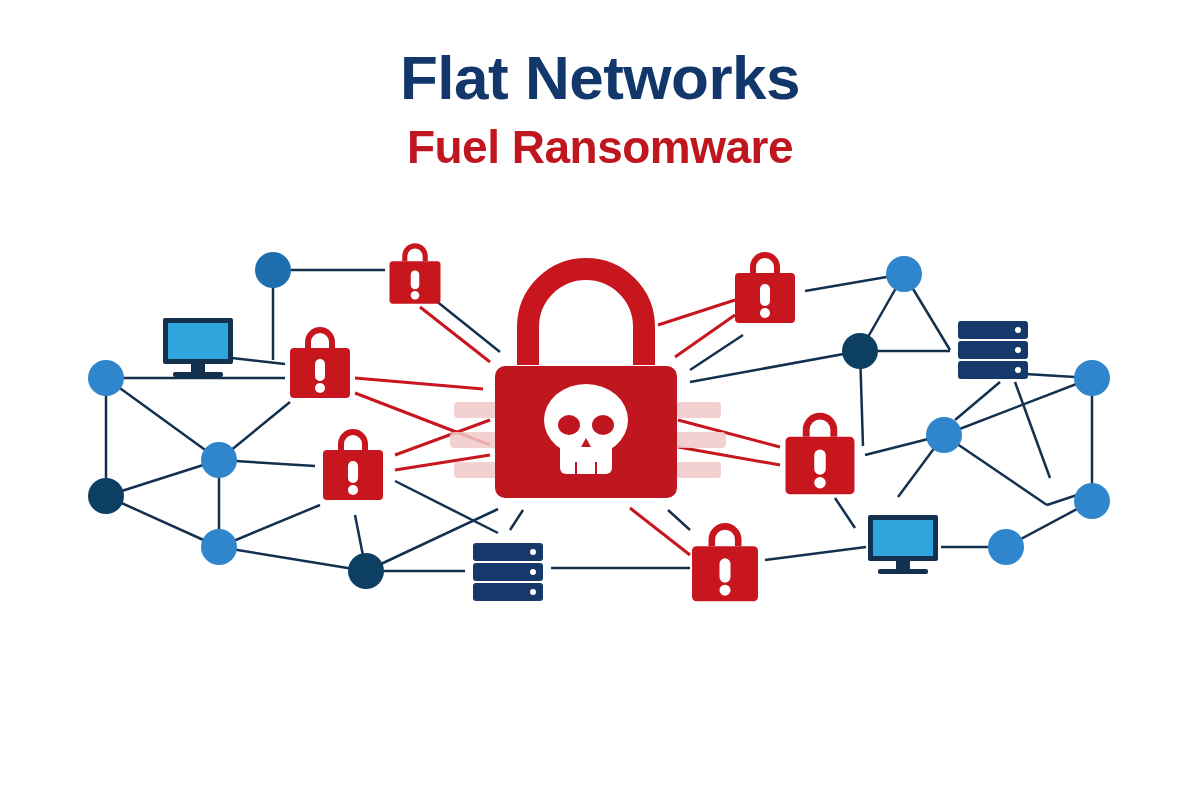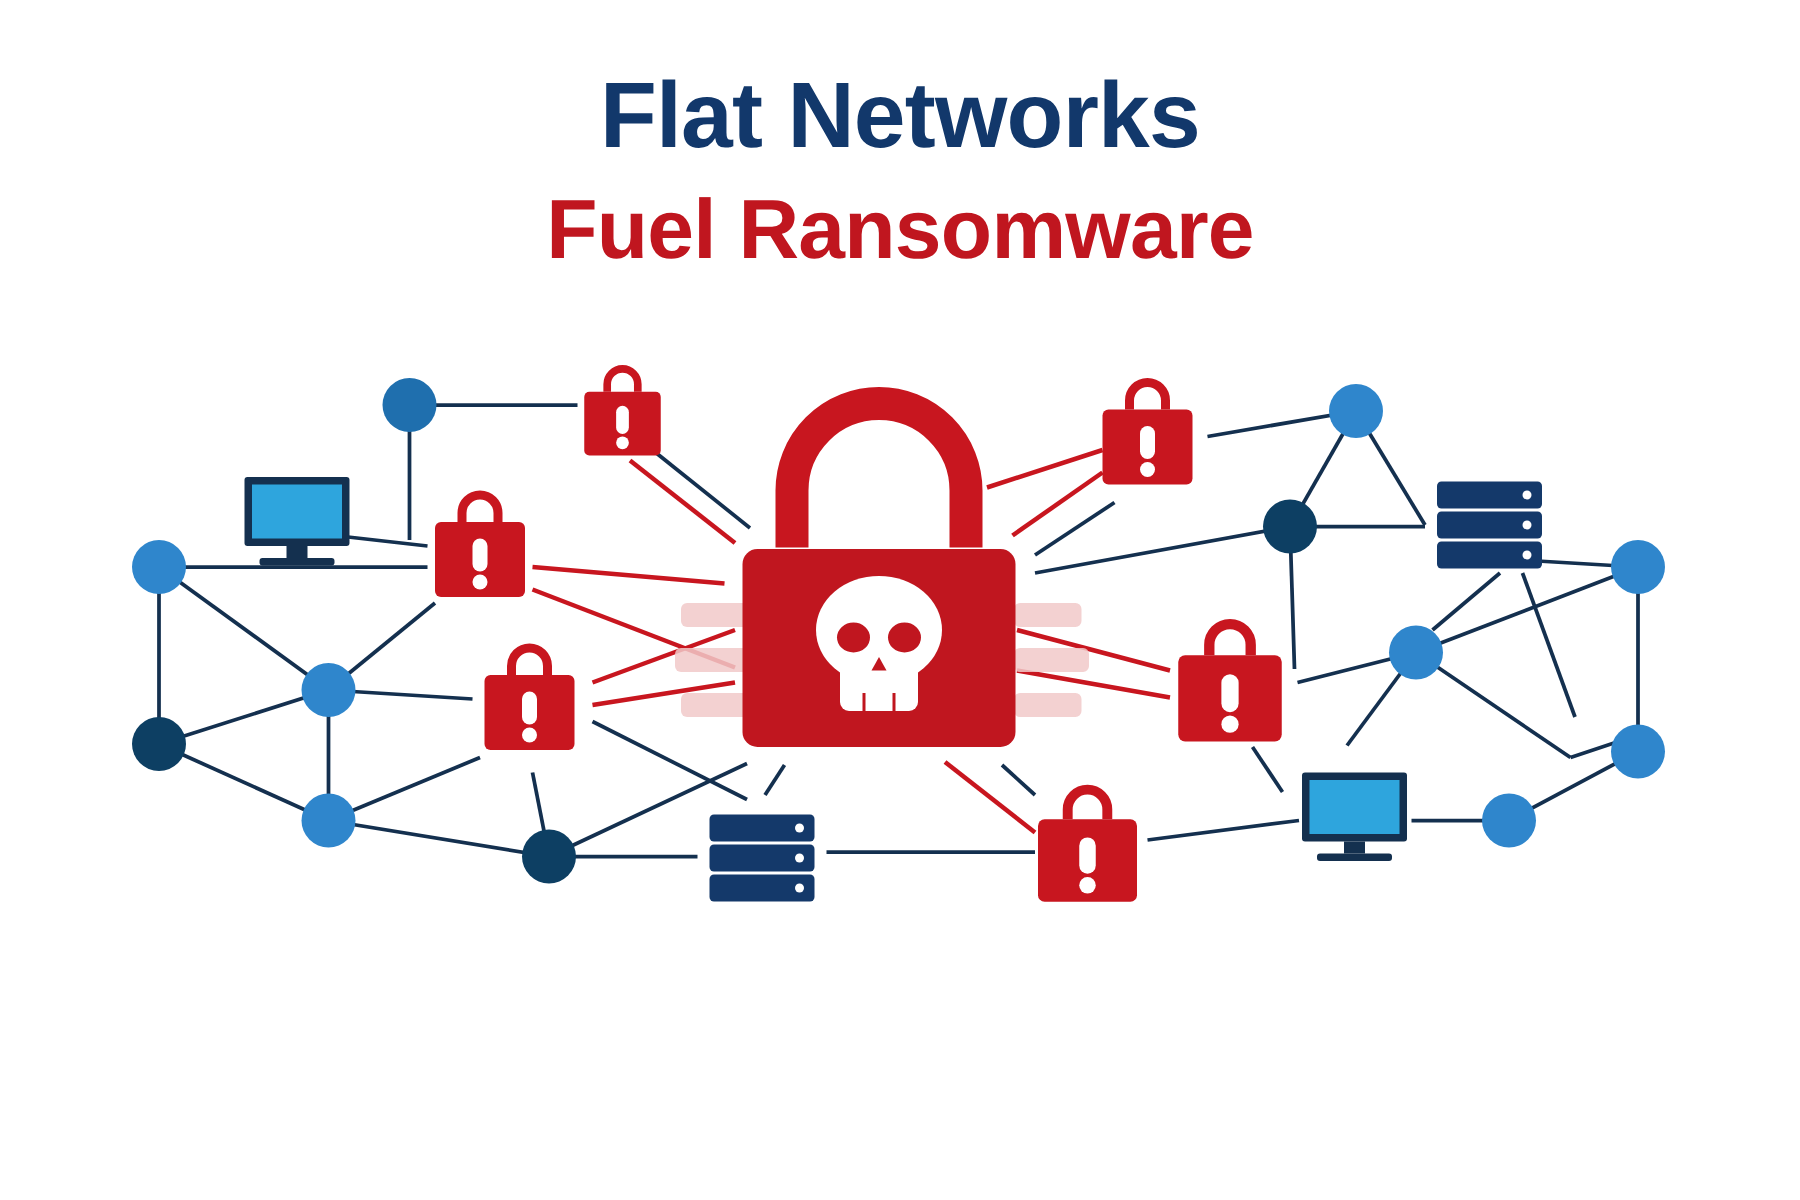--- a/index.html
+++ b/index.html
@@ -1,19 +1,19 @@
 <!DOCTYPE html>
 <html><head>
 <meta charset="utf-8">
 <style>
   html, body { margin:0; padding:0; background:#ffffff; }
   body { width:1200px; height:800px; position:relative; overflow:hidden; font-family:"Liberation Sans", sans-serif; }
   .title { position:absolute; left:0; width:1200px; text-align:center; font-weight:bold; letter-spacing:-0.5px; }
   .t1 { top:42px; font-size:62px; color:#12386b; }
-  .t2 { top:120px; font-size:56px; color:#c0161f; }
+  .t2 { top:120px; font-size:46px; color:#c0161f; }
   svg { position:absolute; left:0; top:0; }
 </style>
 </head>
 <body>
 
 <div class="title t1">Flat Networks</div>
 <div class="title t2">Fuel Ransomware</div>
 
 <svg width="1200" height="800" viewBox="0 0 1200 800">
   <defs>

